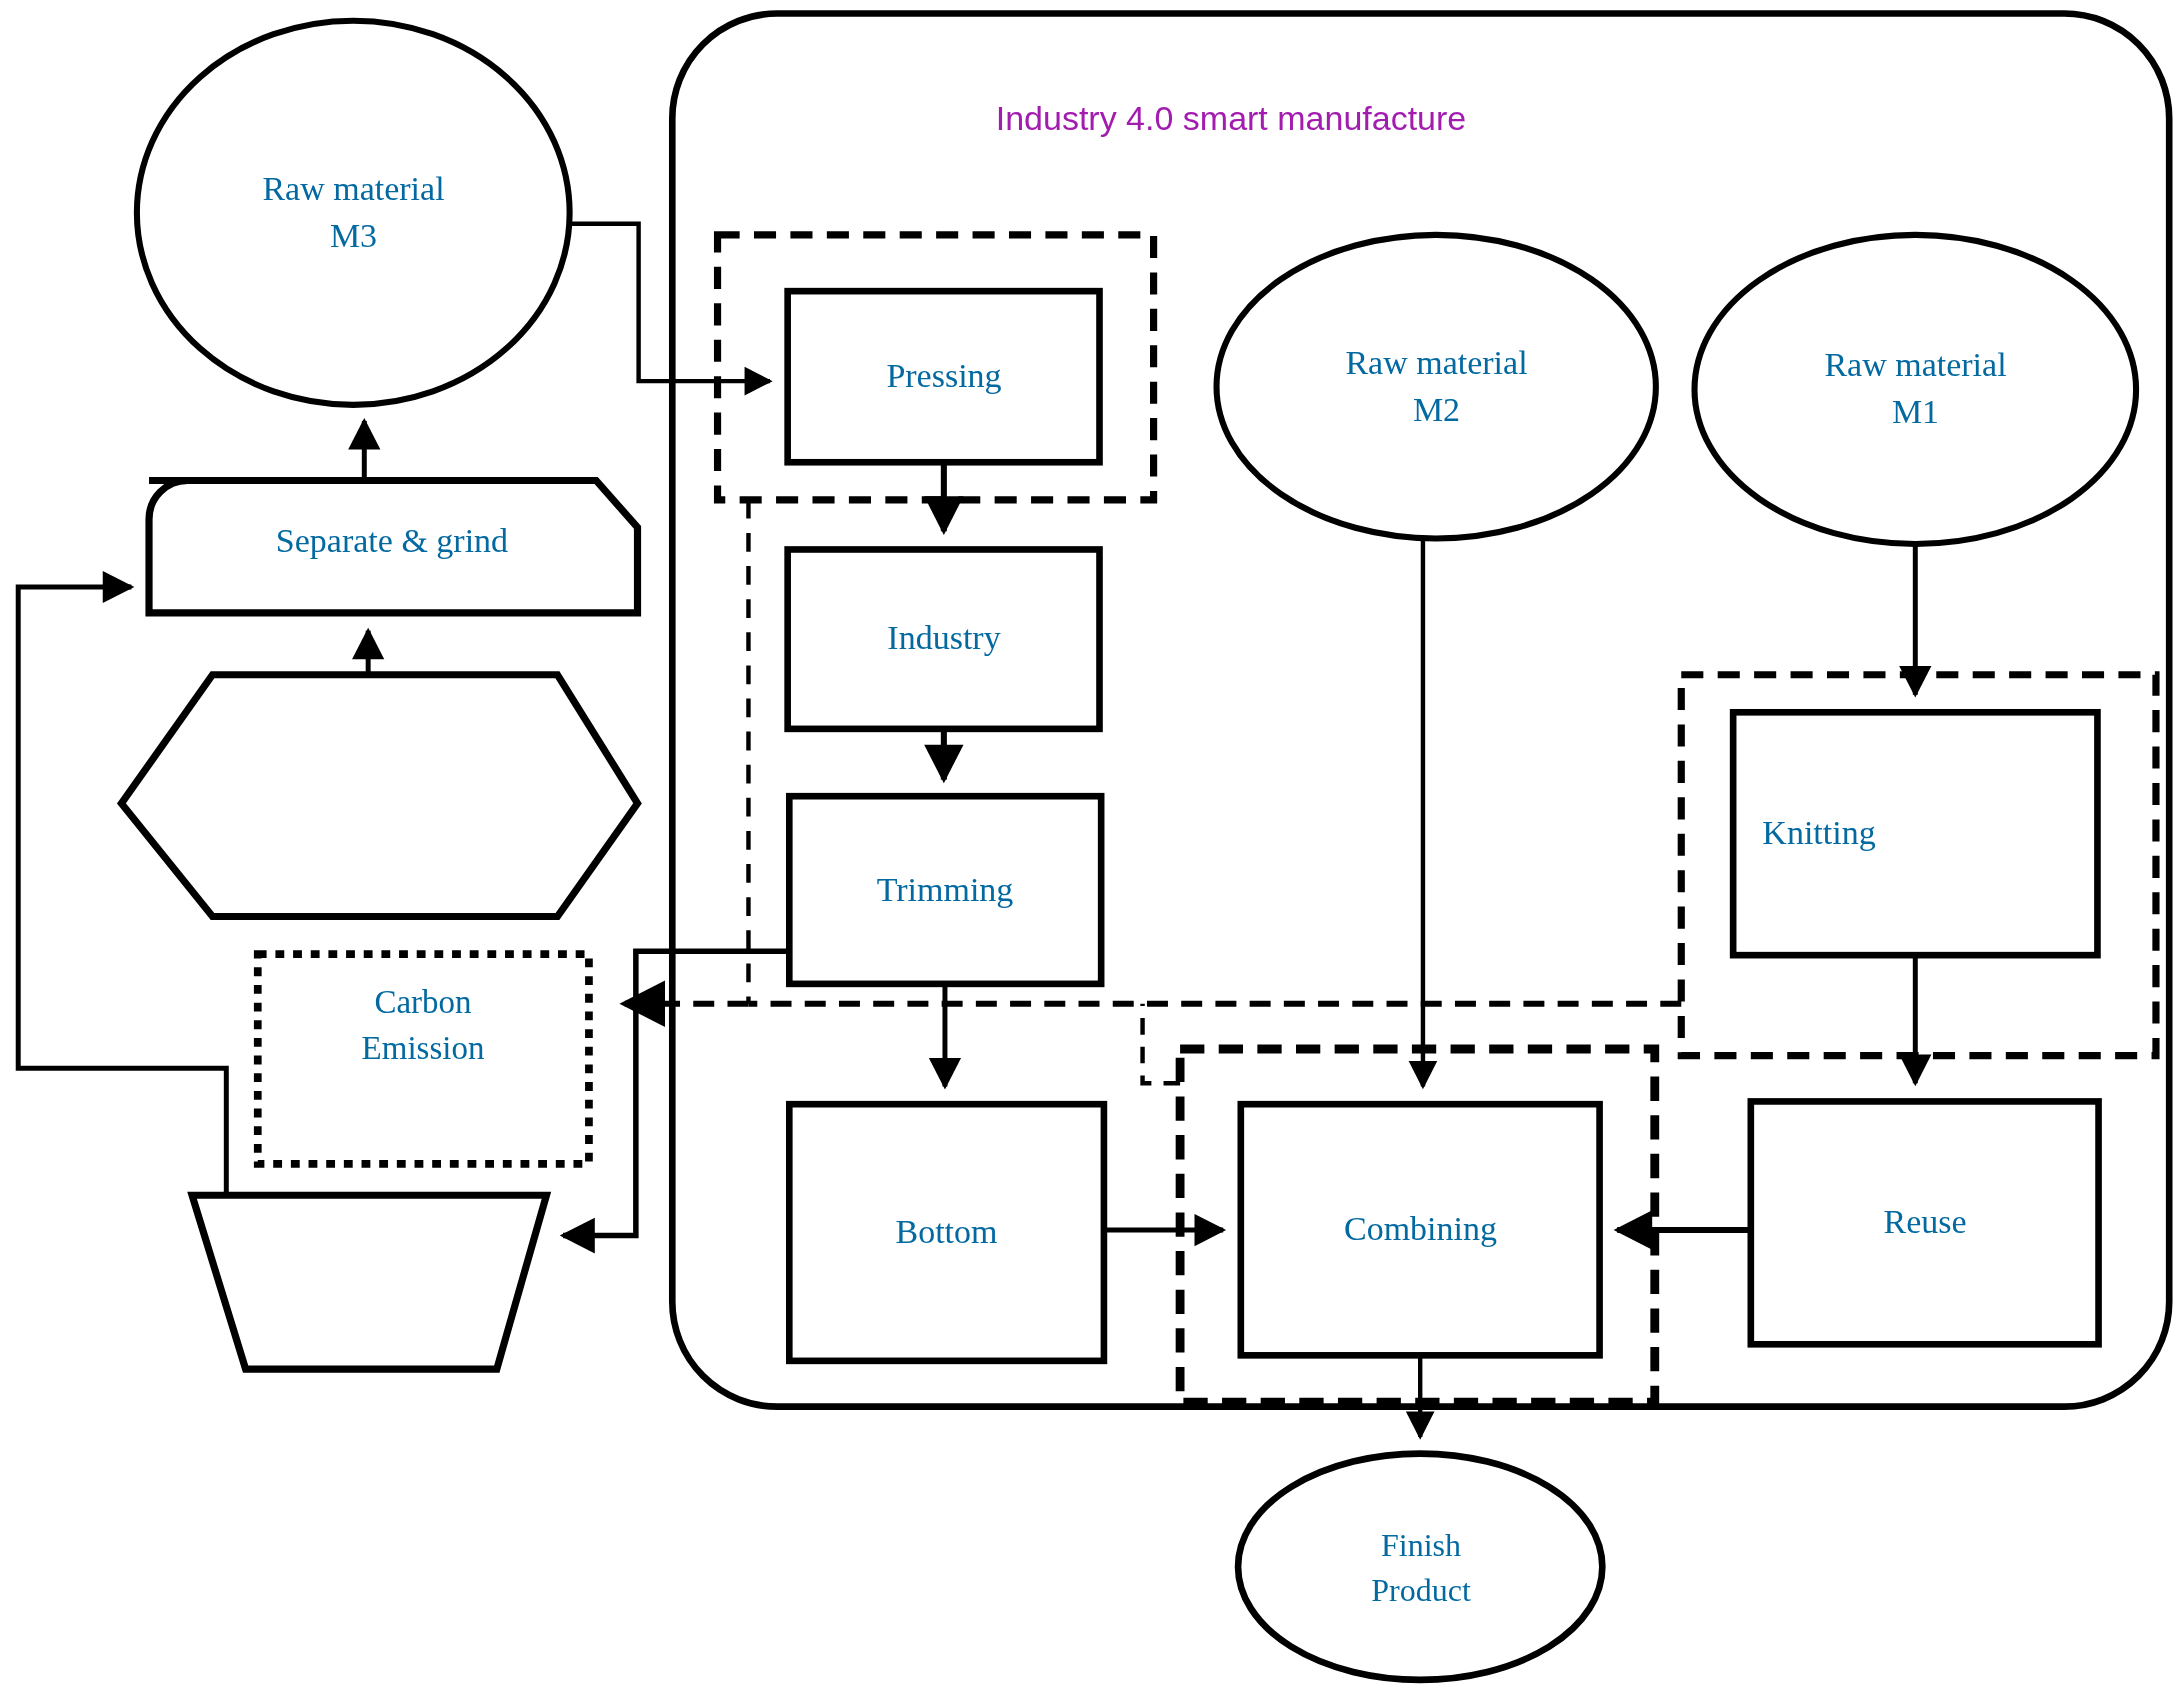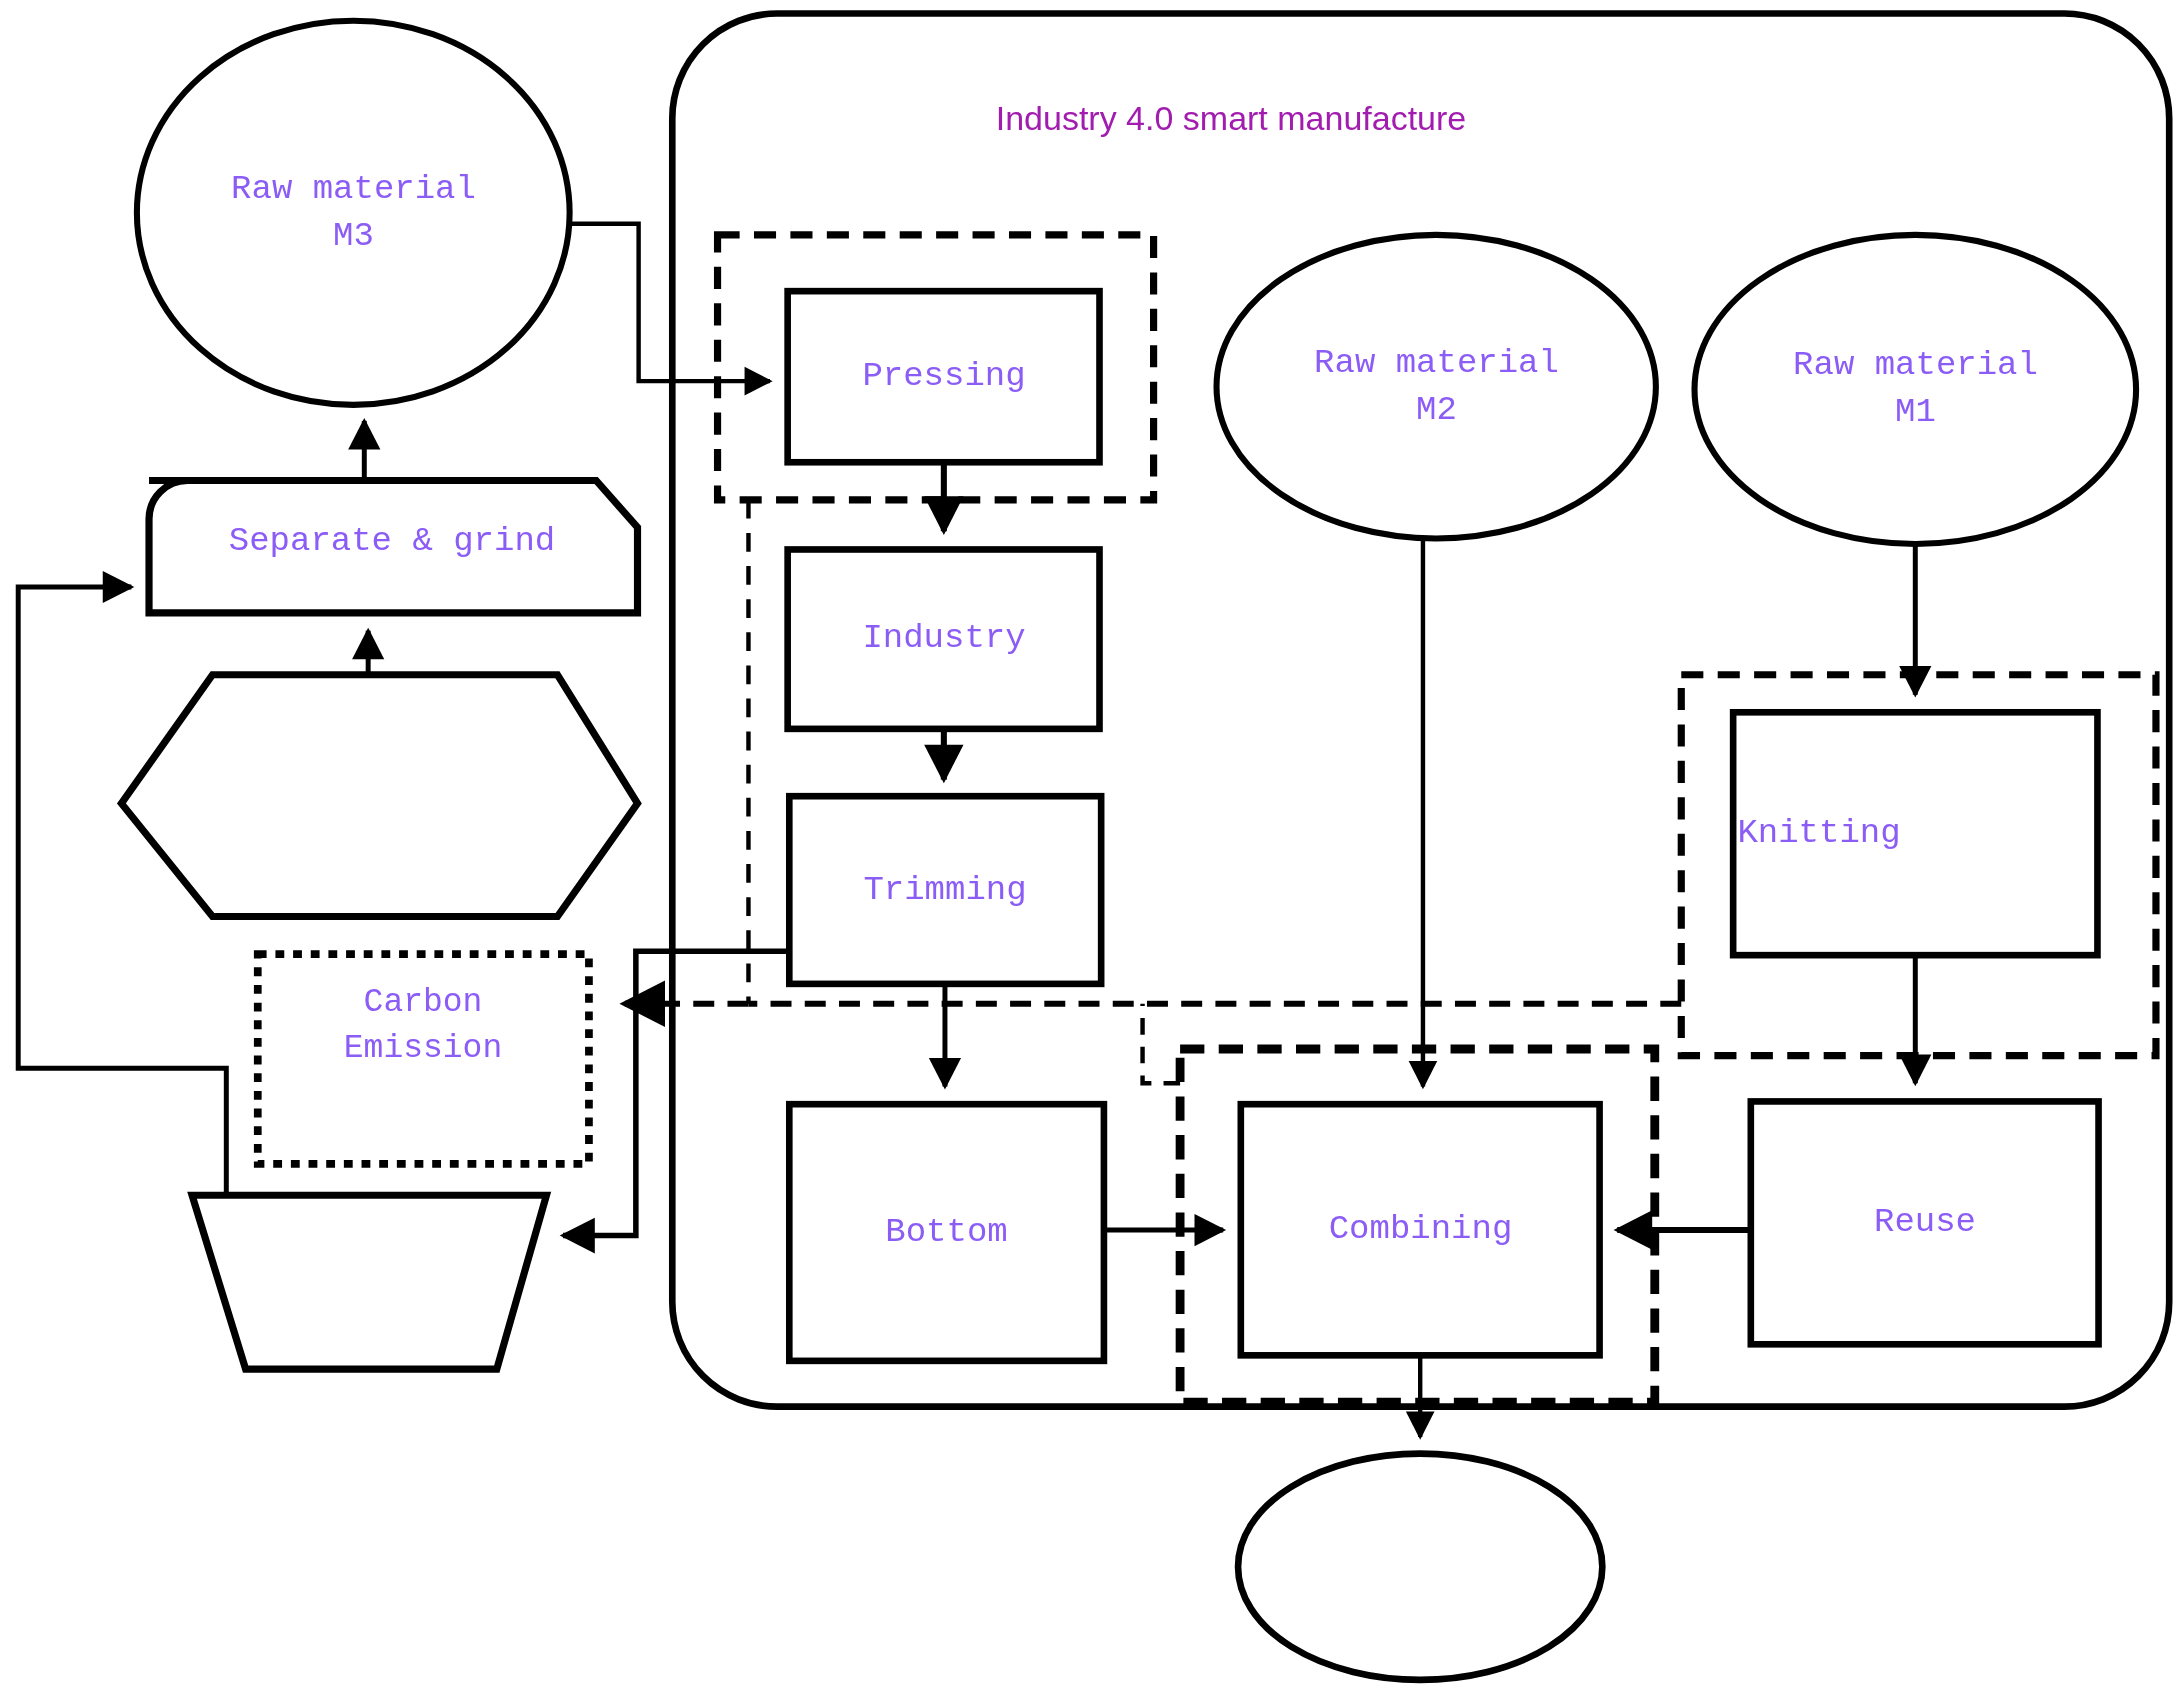--- a/index.html
+++ b/index.html
@@ -12,22 +12,22 @@
     overflow:hidden;
   }
   svg#canvas{position:absolute;left:0;top:0;width:2183px;height:1705px;}
   .nodeLabel{
     position:absolute;
     display:flex;
     flex-direction:column;
     align-items:center;
     justify-content:center;
     text-align:center;
-    font-family:Liberation Mono, monospace;
-    color:#8b5cf6;
+    font-family:Liberation Serif, serif;
+    color:#0369a1;
     line-height:1.38;
     pointer-events:none;
     white-space:pre-line;
   }
   .t60{font-size:33px;}
   .t62{font-size:34px;}
   .t58{font-size:32px;}
   .titleLabel{
     position:absolute;
     font-family:"Liberation Sans", sans-serif;
@@ -159,15 +159,17 @@
   <div class="nodeLabel t62" style="left:789px; top:796px; width:312px; height:188px;">Trimming</div>
 
   <div class="nodeLabel t62" style="left:789px; top:1104px; width:315px; height:257px;">Bottom</div>
 
   <div class="nodeLabel t62" style="left:1241px; top:1104px; width:359px; height:251px;">Combining</div>
 
   <div class="nodeLabel t62" style="left:1637px; top:712px; width:364px; height:243px;">Knitting</div>
 
   <div class="nodeLabel t62" style="left:1751px; top:1101px; width:348px; height:243px;">Reuse</div>
 
+  <div class="nodeLabel t58" style="left:1280px; top:1497px; width:282px; height:141px;">Finish
+Product</div>
 
 </div>
 
 
 </body></html>

